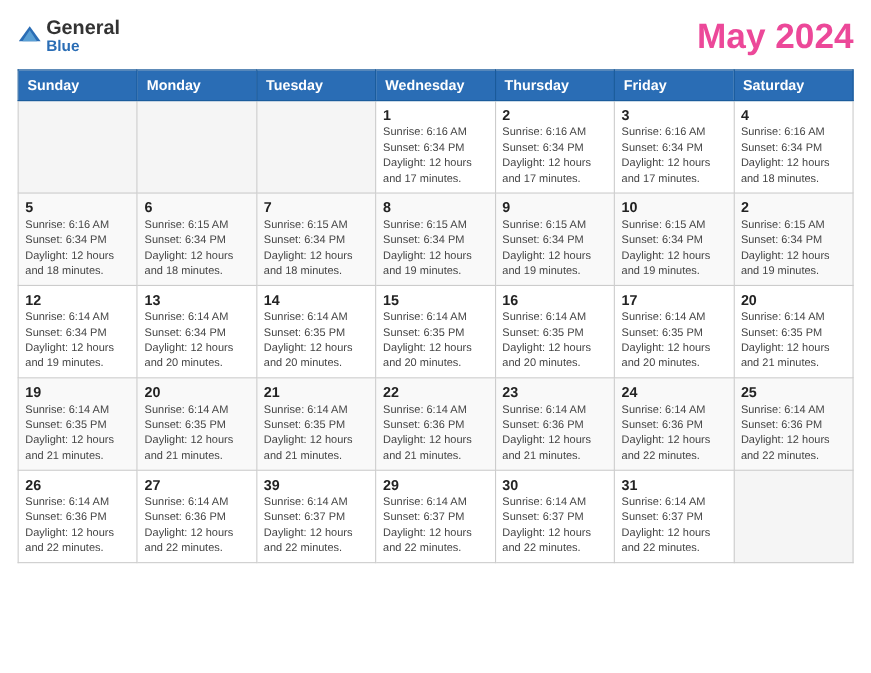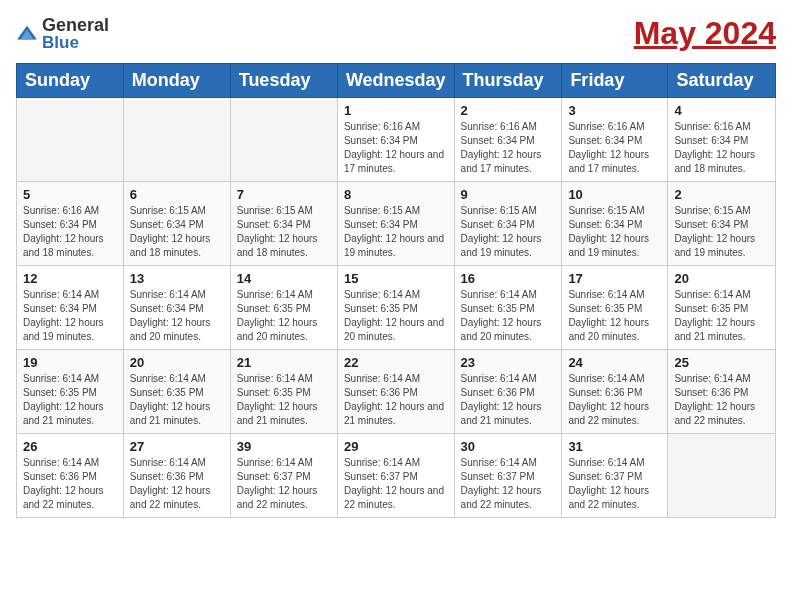--- a/index.html
+++ b/index.html
@@ -24,37 +24,36 @@
     .logo-icon {
       width: 22px;
       height: 22px;
     }
     .title-block {
       text-align: right;
     }
     .title-main {
       font-size: 32px;
       font-weight: bold;
-      color: #b91c1c;
+      color: #ec4899;
       line-height: 1.1;
-      text-decoration: underline;
     }
     .title-sub {
       font-size: 14px;
       color: #555;
     }
     .calendar {
       width: 100%;
       border-collapse: collapse;
       border: 1px solid #ccc;
     }
     .calendar th {
       background-color: #2a6db5;
       color: #fff;
-      font-size: 18px;
+      font-size: 13px;
       font-weight: bold;
       padding: 6px 8px;
       text-align: left;
       border: 1px solid #1a5a9a;
     }
     .calendar td {
       border: 1px solid #ccc;
       vertical-align: top;
       padding: 5px 6px;
       width: calc(100% / 7);
@@ -83,21 +82,21 @@
 <body>
 
 <div class="header">
   <div class="logo">
     <svg class="logo-icon" viewBox="0 0 40 40" xmlns="http://www.w3.org/2000/svg">
       <polygon points="20,5 38,30 2,30" fill="#2a6db5"></polygon>
       <polygon points="20,12 32,30 8,30" fill="#5a9fd4"></polygon>
     </svg>
     <div>
       <div style="font-size:18px;font-weight:bold;color:#333;line-height:1;">General</div>
-      <div style="font-size:17px;font-weight:bold;color:#2a6db5;line-height:1;">Blue</div>
+      <div style="font-size:14px;font-weight:bold;color:#2a6db5;line-height:1;">Blue</div>
     </div>
   </div>
   <div class="title-block">
     <div class="title-main">May 2024</div>
   </div>
 </div>
 
 <table class="calendar">
   <thead>
     <tr>

